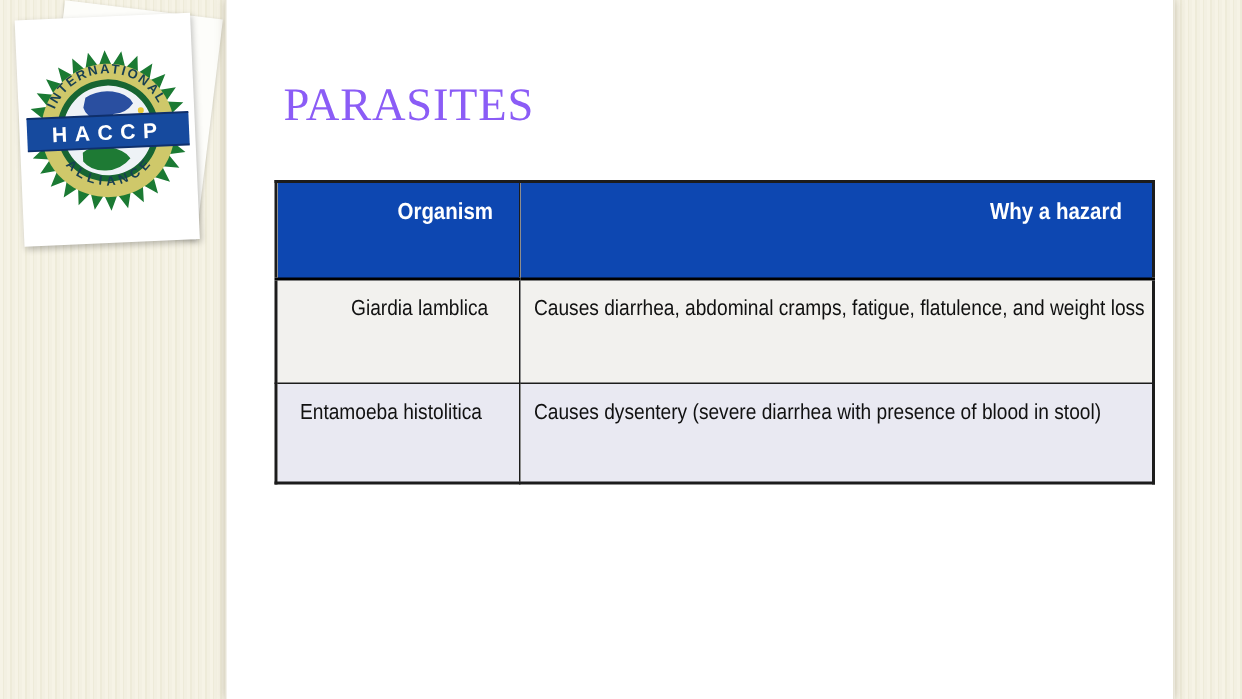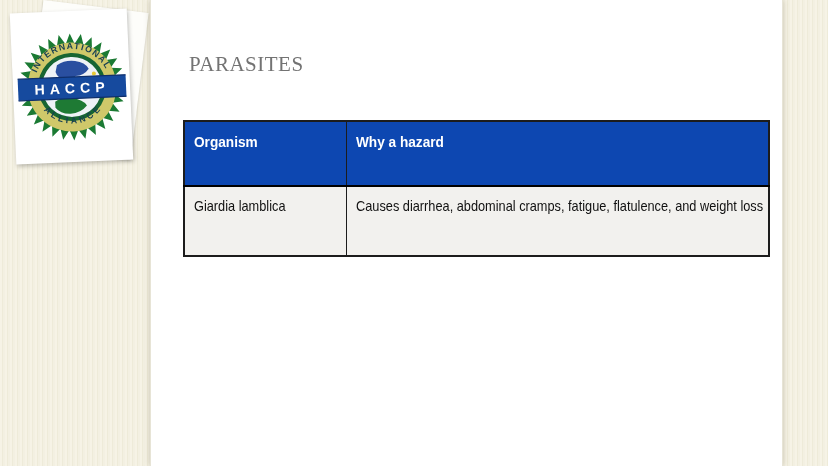--- a/index.html
+++ b/index.html
@@ -19,34 +19,34 @@
   
   .slide-panel{
     position:absolute;left:150px;top:0;width:631px;height:466px;
     background:#ffffff;
     border-left:1px solid #e7e4d6;border-right:1px solid #e7e4d6;
     box-shadow:0 0 6px rgba(120,110,80,.35);
   }
   .slide-title{
     position:absolute;left:38px;top:52px;margin:0;
     font-family:"Liberation Serif","DejaVu Serif",serif;
-    font-size:21px;font-weight:500;letter-spacing:.5px;
-    color:#737373;
+    font-size:31px;font-weight:500;letter-spacing:.5px;
+    color:#8b5cf6;
   }
   
   .ptable{
     position:absolute;left:32px;top:120px;
     border-collapse:collapse;table-layout:fixed;width:585px;
     border:2px solid #1c1c1c;
   }
   .ptable col.c1{width:162px;}
   .ptable col.c2{width:423px;}
   .ptable th,.ptable td{
     border:1px solid #1c1c1c;
-    vertical-align:top;text-align:left;
+    vertical-align:top;text-align:right;
     padding:11px 8px 0 9px;
     overflow:hidden;
   }
   .ptable th{
     background:#0d47b1;color:#ffffff;
     font-size:15.5px;font-weight:bold;
     height:52px;border-bottom:2px solid #000;
   }
   .ptable td{font-size:14.5px;color:#111;margin-left:44px;}
   .row-1 td{height:57px;background:#f2f1ee;}
@@ -126,15 +126,23 @@
     </thead>
     <tbody>
       <tr class="row-1">
         <td>
           <span class="cell-text">Giardia lamblica</span>
         </td>
         <td>
           <span class="cell-text">Causes diarrhea, abdominal cramps, fatigue, flatulence, and weight loss</span>
         </td>
       </tr>
+      <tr class="row-2">
+        <td>
+          <span class="cell-text">Entamoeba histolitica</span>
+        </td>
+        <td>
+          <span class="cell-text">Causes dysentery (severe diarrhea with presence of blood in stool)</span>
+        </td>
+      </tr>
     </tbody>
   </table>
 </div>
 
 </body></html>

